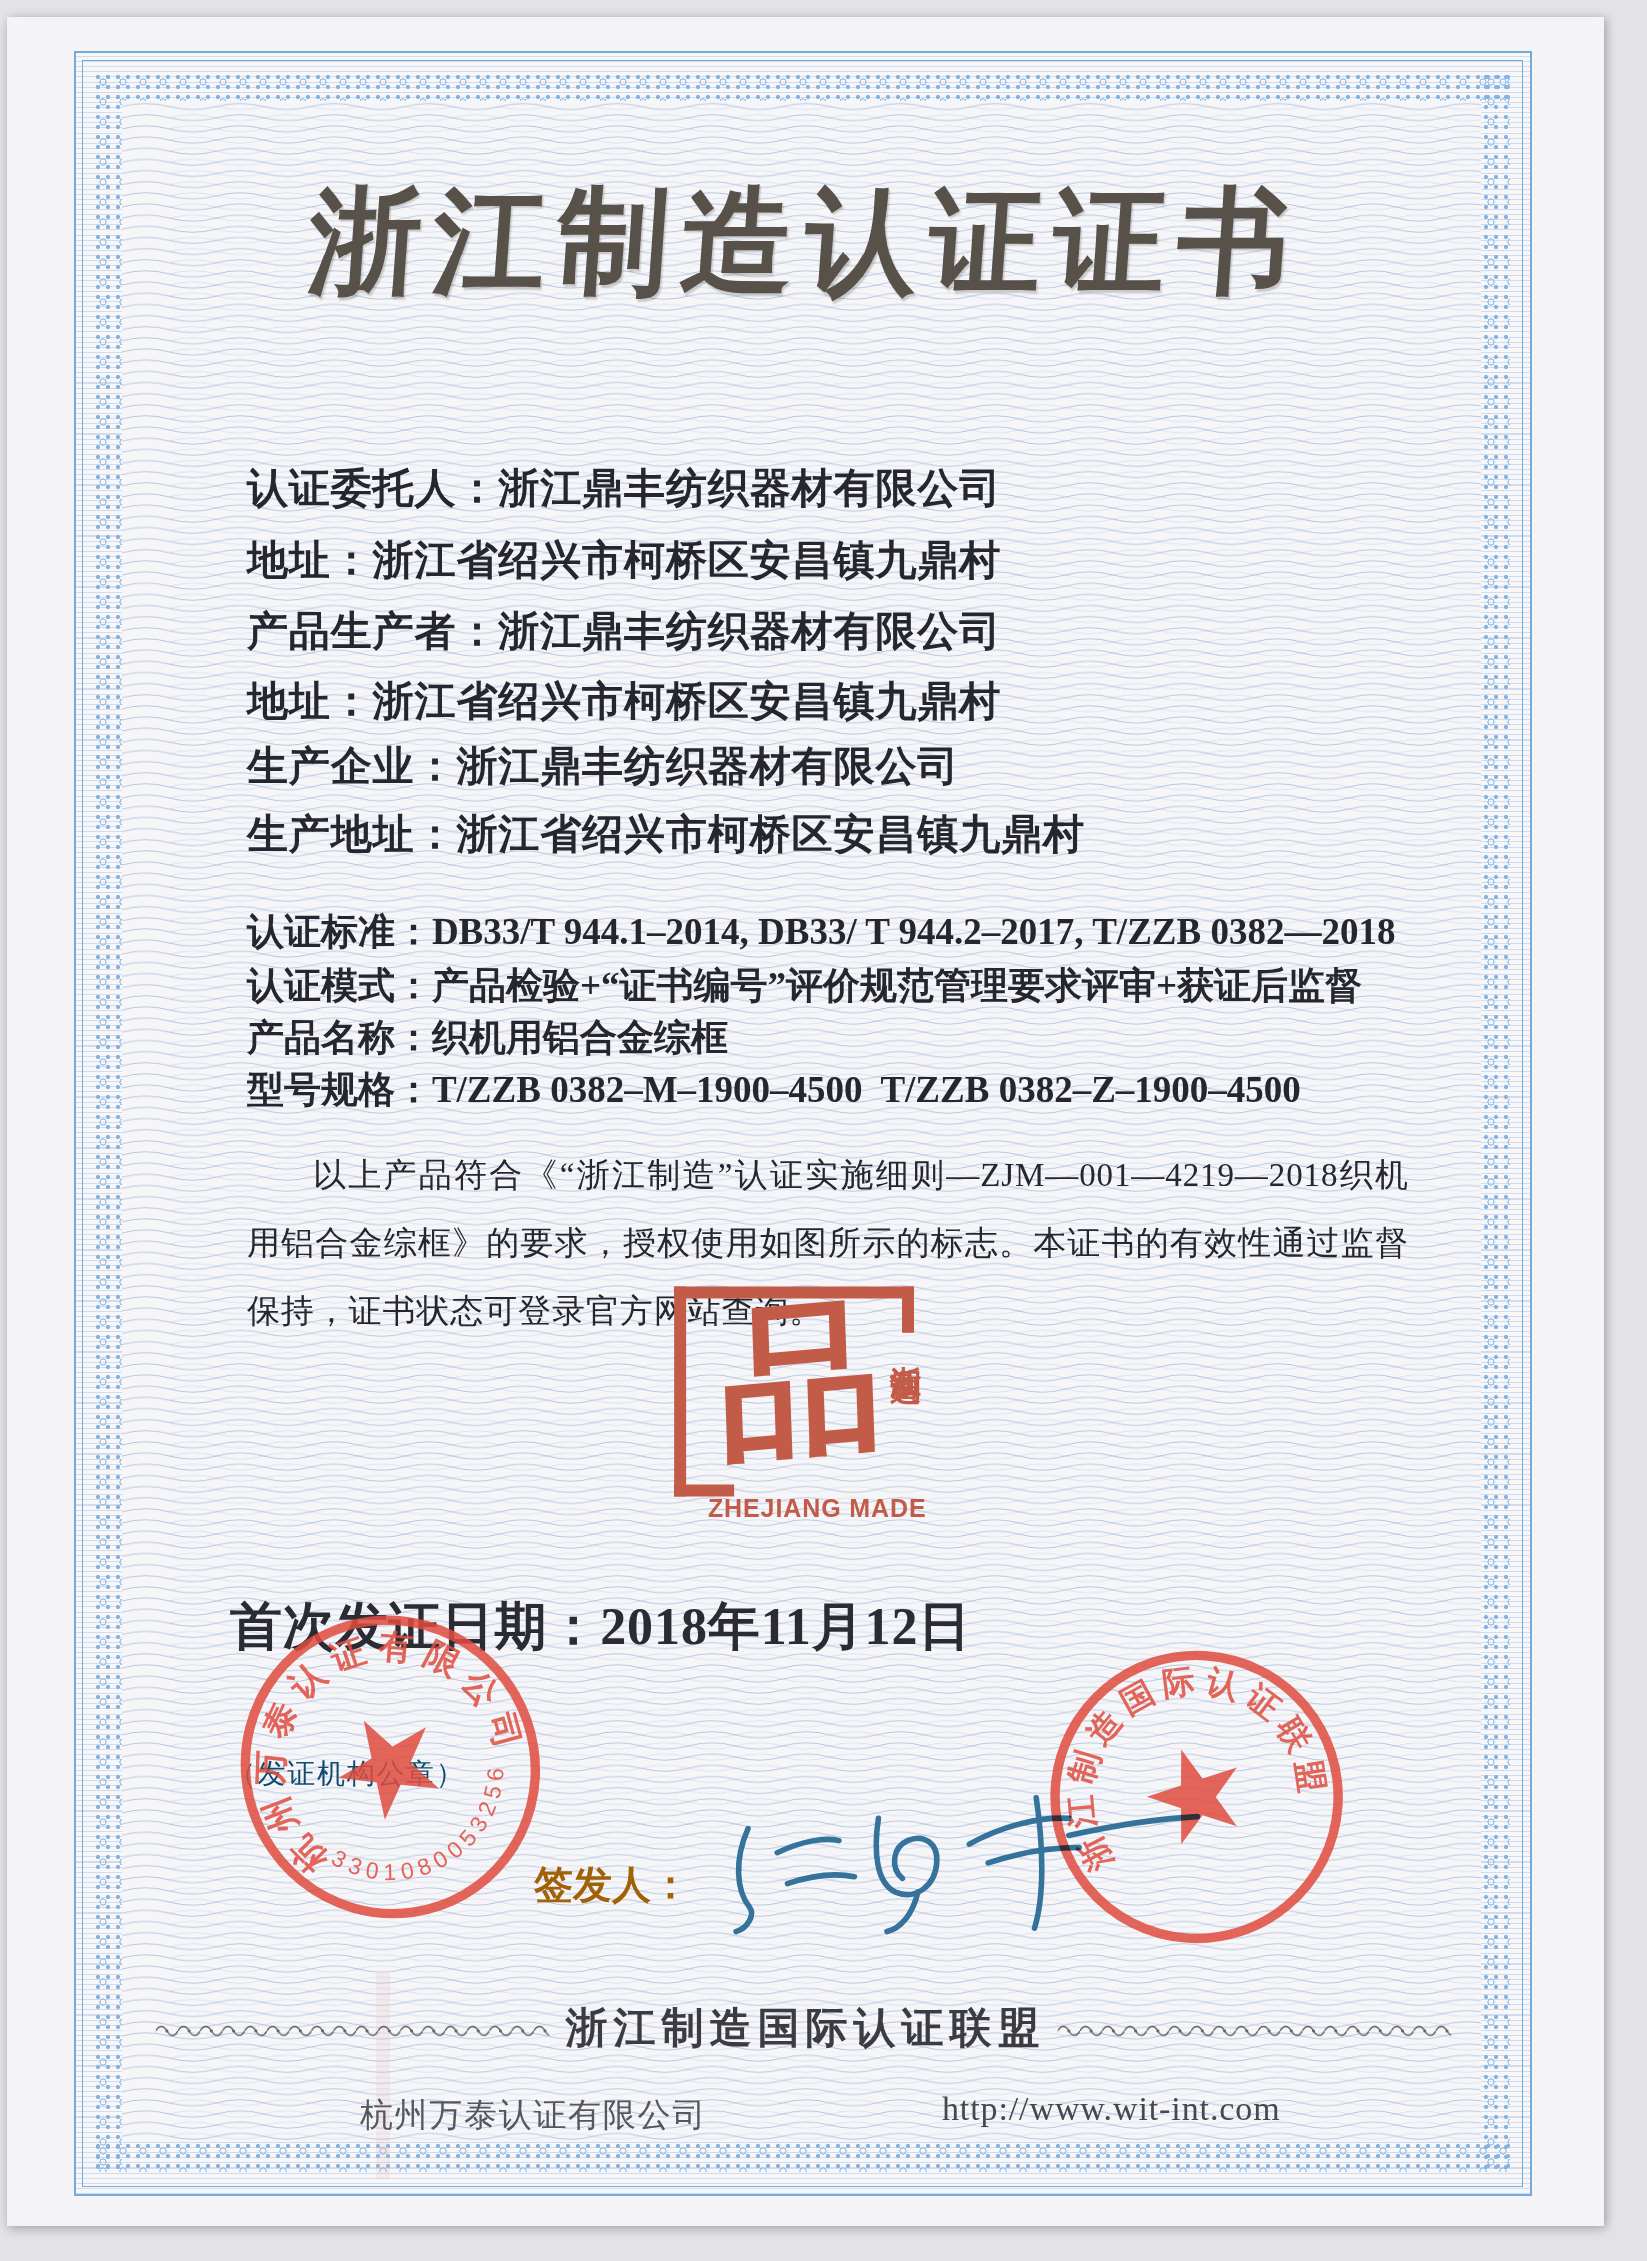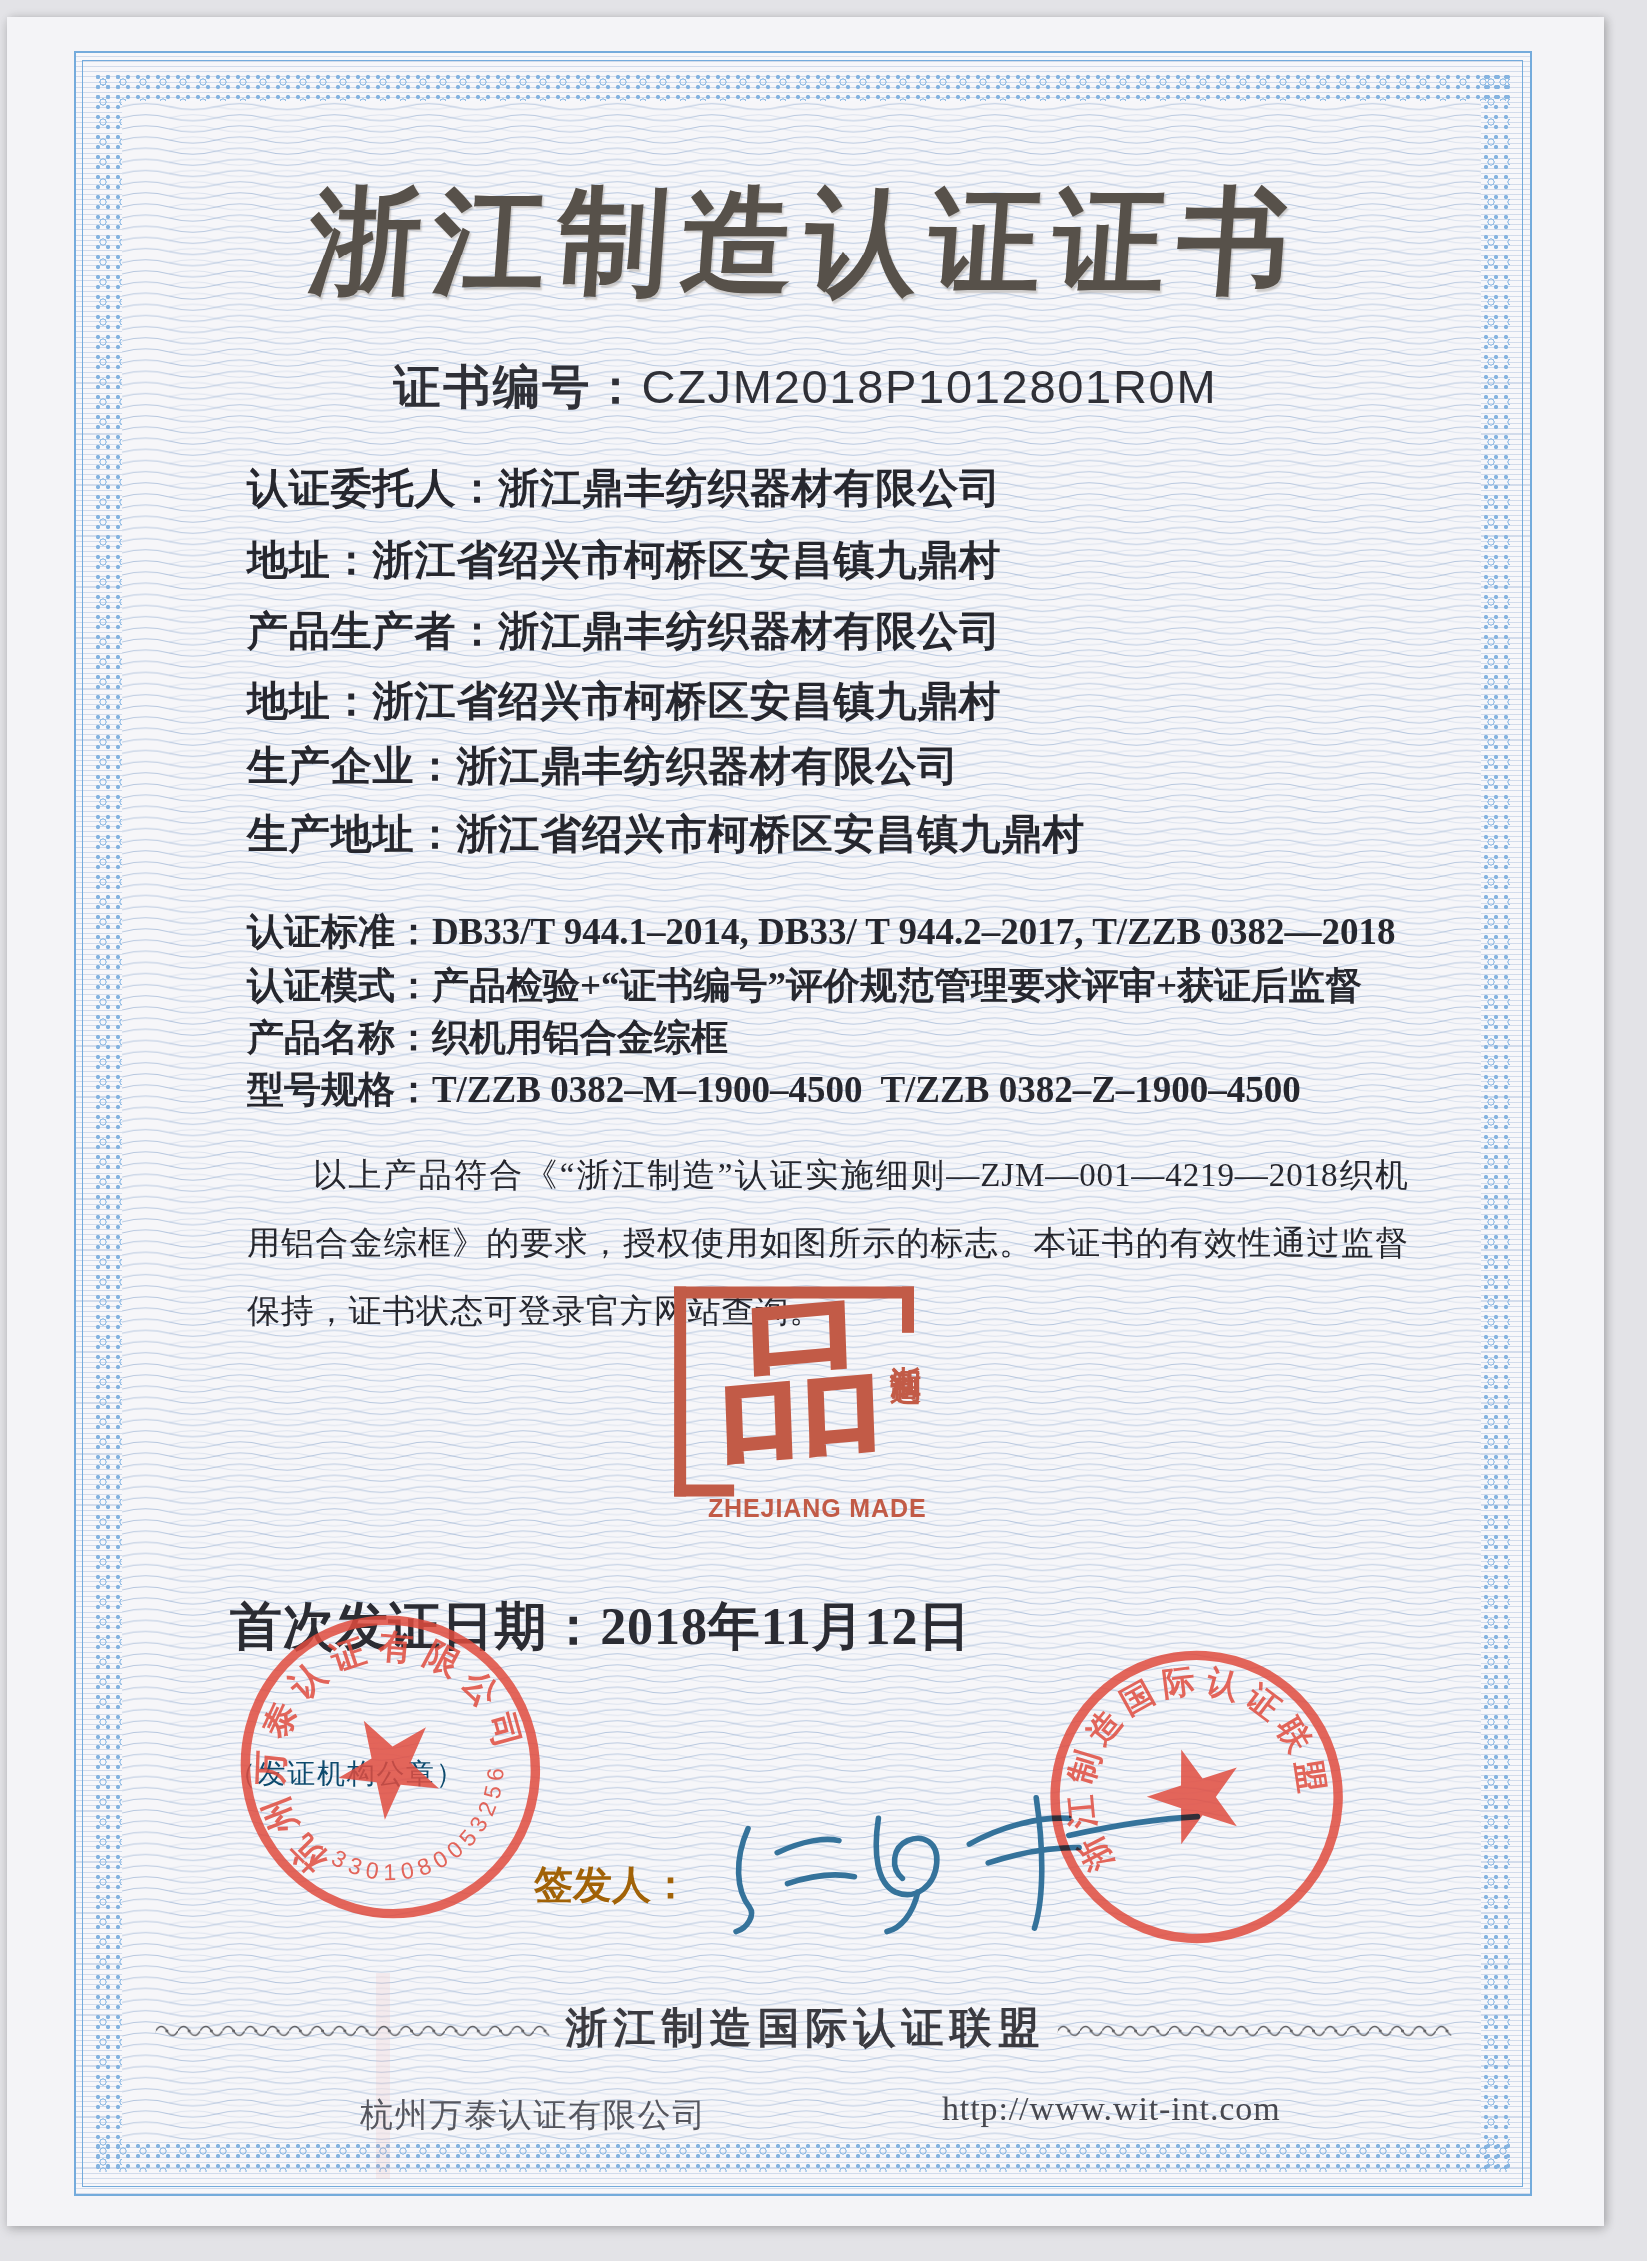--- a/index.html
+++ b/index.html
@@ -108,23 +108,20 @@
       </pattern>
     </defs>
     <rect x="0" y="0" width="1584" height="2378" fill="#f6f6f9"></rect>
     <rect x="0" y="0" width="1584" height="2378" fill="url(#wavepat)" opacity="0.85"></rect>
     <rect x="0" y="6" width="1584" height="2372" fill="url(#wavepat)" opacity="0.35" transform="translate(55,0)"></rect>
   </svg>
 
   <div class="pink-streak"></div>
 
   <div class="abs title">浙江制造认证证书</div>
-  <div class="abs cert-no">
-    <span class="lbl">证书编号：</span><span class="val">CZJM2018P1012801R0M</span>
-  </div>
 
   <div class="abs row" style="top:444px">
     <span>认证委托人：</span><span class="row-value">浙江鼎丰纺织器材有限公司</span>
   </div>
   <div class="abs row" style="top:516px">
     <span>地址：</span><span class="row-value">浙江省绍兴市柯桥区安昌镇九鼎村</span>
   </div>
   <div class="abs row" style="top:587px">
     <span>产品生产者：</span><span class="row-value">浙江鼎丰纺织器材有限公司</span>
   </div>

